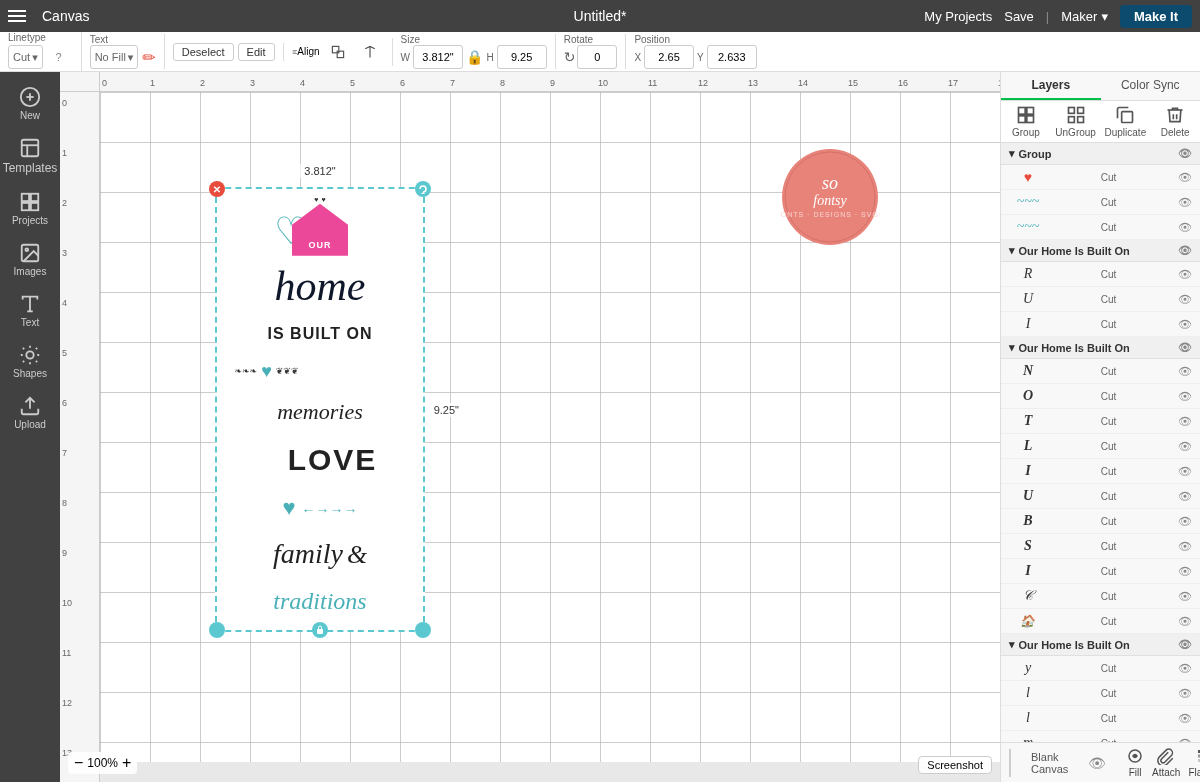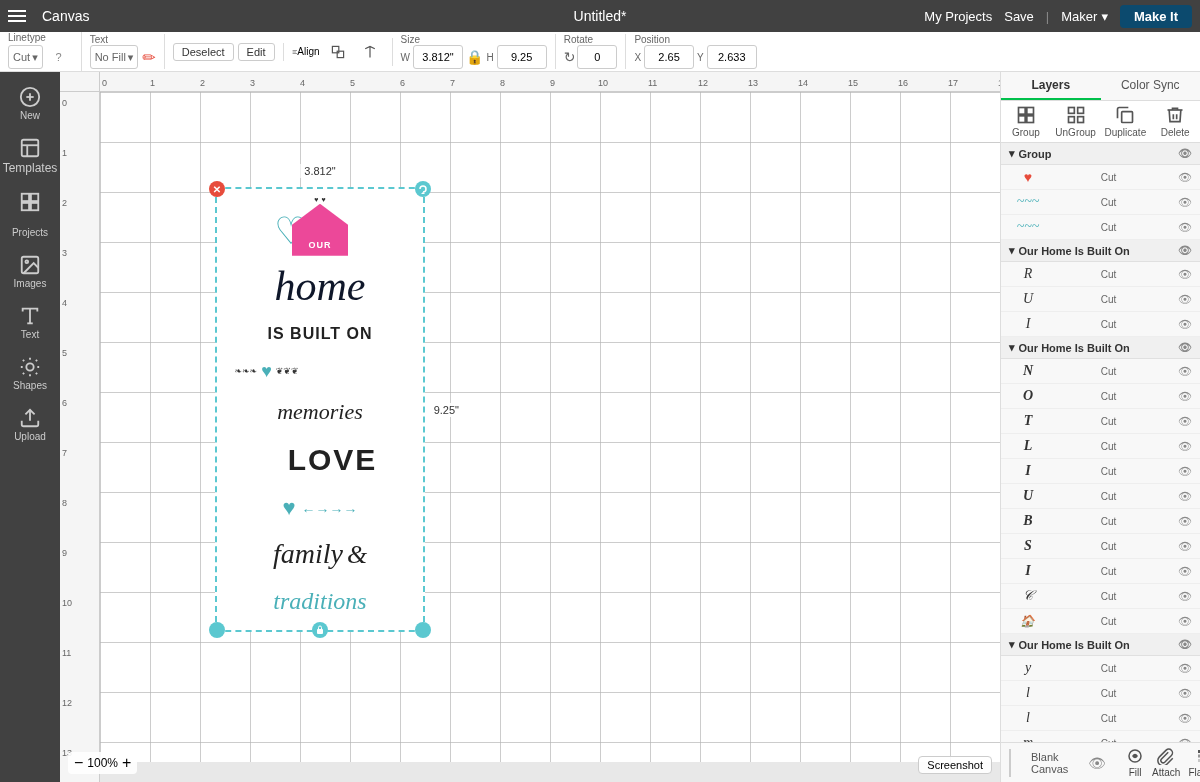--- a/index.html
+++ b/index.html
@@ -498,21 +498,21 @@
         </svg>
       <span style="color:#ccc;font-size:12px;">Templates</span>
     </div>
     <div class="sidebar-item">
       <svg viewBox="0 0 24 24" fill="none" stroke="#ccc" stroke-width="2">
           <rect x="3" y="3" width="8" height="8"></rect>
           <rect x="13" y="3" width="8" height="8"></rect>
           <rect x="3" y="13" width="8" height="8"></rect>
           <rect x="13" y="13" width="8" height="8"></rect>
         </svg>
-      <span style="color:#ccc;font-size:10px;margin-top:12px;">Projects</span>
+      <span style="color:#ccc;font-size:10px;">Projects</span>
     </div>
     <div class="sidebar-item">
       <svg viewBox="0 0 24 24" fill="none" stroke="#ccc" stroke-width="2">
           <rect x="3" y="3" width="18" height="18" rx="2"></rect>
           <circle cx="8.5" cy="8.5" r="1.5"></circle>
           <polyline points="21 15 16 10 5 21"></polyline>
         </svg>
       <span style="color:#ccc;font-size:10px;">Images</span>
     </div>
     <div class="sidebar-item">
@@ -594,20 +594,29 @@
           <text x="2" y="614">12</text>
           <text x="2" y="664">13</text>
           <text x="2" y="714">14</text>
         </g>
       </svg>
     </div>
 
     <div id="design-canvas">
       <div class="grid-container"></div>
 
+      <div id="so-fontsy-logo">
+        <svg viewBox="0 0 100 100" xmlns="http://www.w3.org/2000/svg">
+          <circle cx="50" cy="50" r="48" fill="#e8837a"></circle>
+          <circle cx="50" cy="50" r="45" fill="none" stroke="#d4706a" stroke-width="1"></circle>
+          <text x="50" y="42" text-anchor="middle" font-family="cursive" font-size="18" fill="white" font-style="italic">so</text>
+          <text x="50" y="58" text-anchor="middle" font-family="cursive" font-size="14" fill="white" font-style="italic">fontsy</text>
+          <text x="50" y="70" text-anchor="middle" font-family="sans-serif" font-size="7" fill="#f9d4d0" letter-spacing="1">FONTS · DESIGNS · SVGS</text>
+        </svg>
+      </div>
 
       <div id="design-element">
         <div class="design-handle-x">✕</div>
         <div class="design-handle-tr">
           <svg width="10" height="10" viewBox="0 0 10 10">
               <path d="M2 5 A3 3 0 1 1 5 8" stroke="white" fill="none" stroke-width="1.5"></path>
               <polygon points="5,8 3,10 7,10" fill="white"></polygon>
             </svg>
         </div>
         <div class="design-handle-bl"></div>

